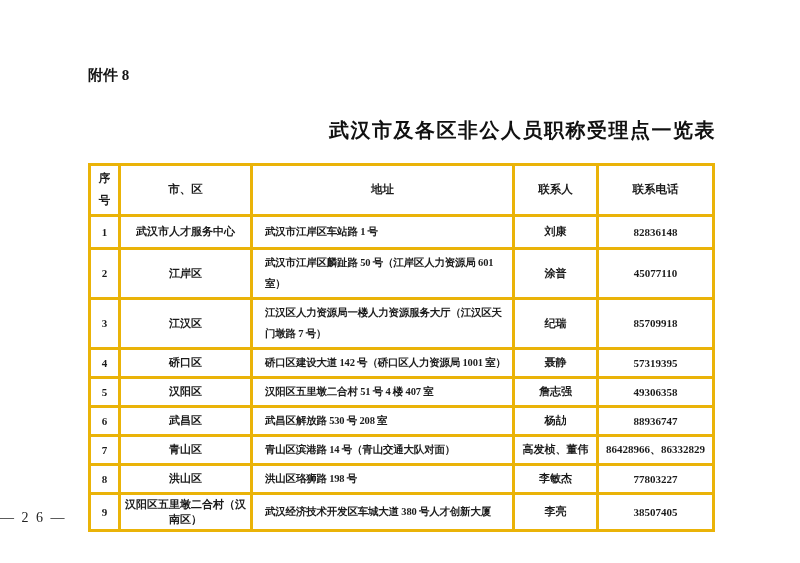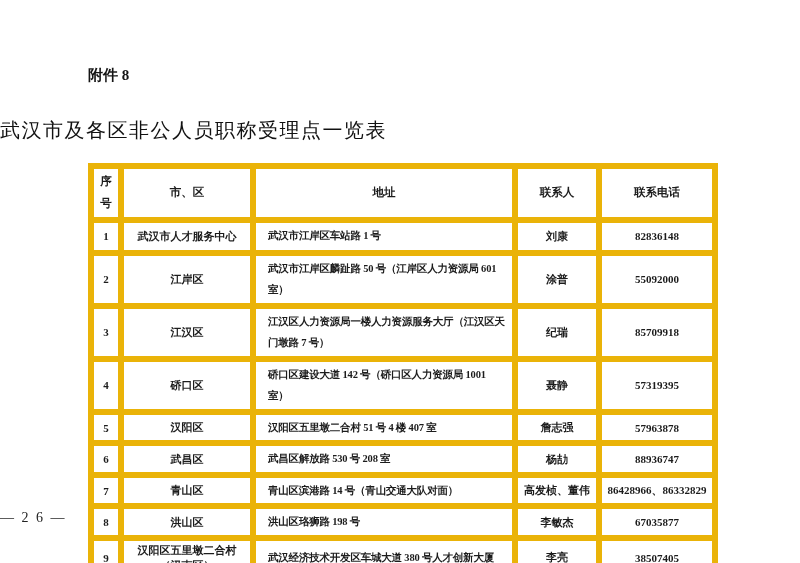--- a/index.html
+++ b/index.html
@@ -3,56 +3,56 @@
 <meta charset="utf-8">
 <style>
   html, body {
     margin: 0;
     padding: 0;
     background: #ffffff;
     font-family: "Liberation Serif", "DejaVu Serif", serif;
   }
   .page {
     position: relative;
-    width: 800px;
+    width: 716px;
     height: 563px;
     background: #ffffff;
     color: #1c1c1c;
     overflow: hidden;
   }
   .attachment-label {
     position: absolute;
     left: 88px;
     top: 66px;
     font-size: 15px;
     font-weight: bold;
     color: #151515;
   }
   .doc-title {
     position: absolute;
     left: 0;
     top: 104px;
     width: 100%;
-    text-align: left;
+    text-align: right;
     font-size: 20px;
-    font-weight: normal;
+    font-weight: bold;
     letter-spacing: 1.5px;
     color: #111111;
   }
   table.points-table {
     position: absolute;
     left: 88px;
     top: 163px;
     width: 624px;
     border-collapse: collapse;
     table-layout: fixed;
   }
   .points-table th,
   .points-table td {
-    border: 6px solid #eab308;
+    border: 3px solid #eab308;
     vertical-align: middle;
     text-align: center;
     font-size: 11px;
     font-weight: 600;
     color: #1c1c1c;
     padding: 2px 3px;
     overflow: hidden;
   }
   .points-table thead tr { height: 50px; }
   .points-table th {
@@ -115,63 +115,63 @@
         <td class="cell-district">武汉市人才服务中心</td>
         <td class="cell-address">武汉市江岸区车站路 1 号</td>
         <td class="cell-contact">刘康</td>
         <td class="cell-phone">82836148</td>
       </tr>
       <tr class="row-h33">
         <td class="cell-index">2</td>
         <td class="cell-district">江岸区</td>
         <td class="cell-address">武汉市江岸区麟趾路 50 号（江岸区人力资源局 601 室）</td>
         <td class="cell-contact">涂普</td>
-        <td class="cell-phone">55092000</td>
+        <td class="cell-phone">45077110</td>
       </tr>
       <tr class="row-h50">
         <td class="cell-index">3</td>
         <td class="cell-district">江汉区</td>
         <td class="cell-address">江汉区人力资源局一楼人力资源服务大厅（江汉区天门墩路 7 号）</td>
         <td class="cell-contact">纪瑞</td>
         <td class="cell-phone">85709918</td>
       </tr>
       <tr>
         <td class="cell-index">4</td>
         <td class="cell-district">硚口区</td>
         <td class="cell-address">硚口区建设大道 142 号（硚口区人力资源局 1001 室）</td>
         <td class="cell-contact">聂静</td>
         <td class="cell-phone">57319395</td>
       </tr>
       <tr>
         <td class="cell-index">5</td>
         <td class="cell-district">汉阳区</td>
         <td class="cell-address">汉阳区五里墩二合村 51 号 4 楼 407 室</td>
         <td class="cell-contact">詹志强</td>
-        <td class="cell-phone">57963878</td>
+        <td class="cell-phone">49306358</td>
       </tr>
       <tr>
         <td class="cell-index">6</td>
         <td class="cell-district">武昌区</td>
         <td class="cell-address">武昌区解放路 530 号 208 室</td>
         <td class="cell-contact">杨劼</td>
         <td class="cell-phone">88936747</td>
       </tr>
       <tr>
         <td class="cell-index">7</td>
         <td class="cell-district">青山区</td>
         <td class="cell-address">青山区滨港路 14 号（青山交通大队对面）</td>
         <td class="cell-contact">高发桢、董伟</td>
         <td class="cell-phone">86428966、86332829</td>
       </tr>
       <tr>
         <td class="cell-index">8</td>
         <td class="cell-district">洪山区</td>
         <td class="cell-address">洪山区珞狮路 198 号</td>
         <td class="cell-contact">李敏杰</td>
-        <td class="cell-phone">67035877</td>
+        <td class="cell-phone">77803227</td>
       </tr>
       <tr>
         <td class="cell-index">9</td>
         <td class="cell-district">汉阳区五里墩二合村（汉南区）</td>
         <td class="cell-address">武汉经济技术开发区车城大道 380 号人才创新大厦</td>
         <td class="cell-contact">李亮</td>
         <td class="cell-phone">38507405</td>
       </tr>
     </tbody>
   </table>

